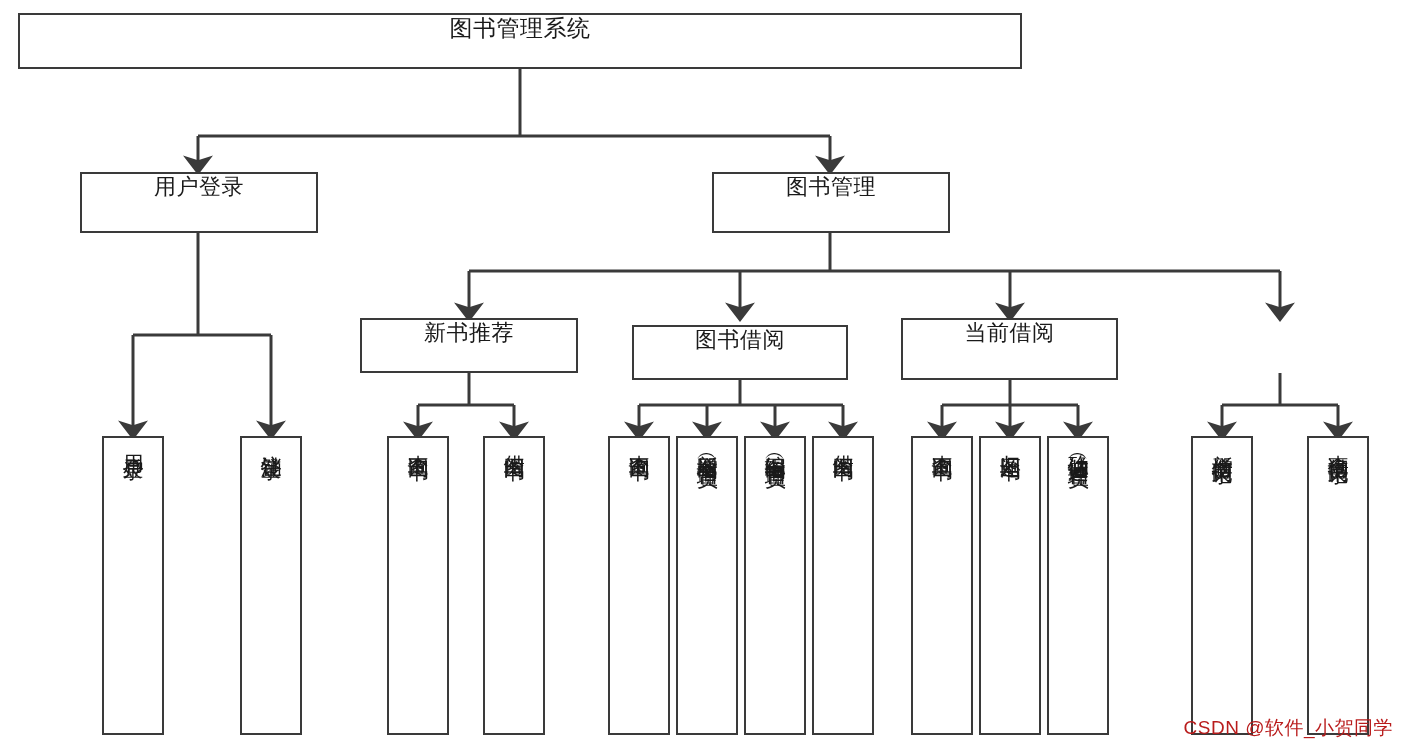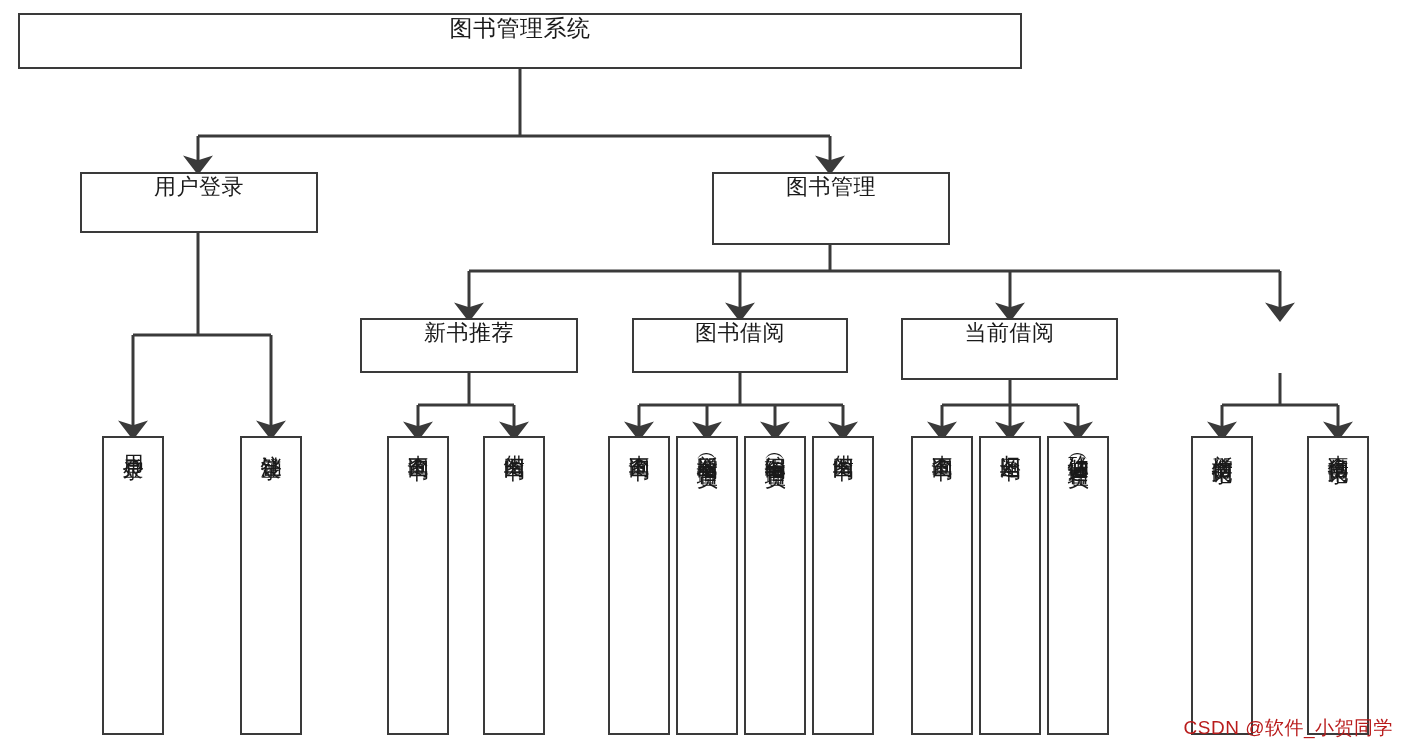--- a/index.html
+++ b/index.html
@@ -132,28 +132,28 @@
     </g>
   </svg>
 
   <div class="node node-root" style="left:18px; top:13px; width:1004px; height:56px;">
     <span class="node-label">图书管理系统</span>
   </div>
 
   <div class="node node-l2" style="left:80px; top:172px; width:238px; height:61px;">
     <span class="node-label">用户登录</span>
   </div>
-  <div class="node node-l2" style="left:712px; top:172px; width:238px; height:73px;">
+  <div class="node node-l2" style="left:712px; top:172px; width:238px; height:61px;">
     <span class="node-label">图书管理</span>
   </div>
 
   <div class="node node-l3" style="left:360px; top:318px; width:218px; height:55px;font-family:Liberation Serif, serif;">
     <span class="node-label">新书推荐</span>
   </div>
-  <div class="node node-l3" style="left:632px; top:318px; width:216px; height:55px;">
+  <div class="node node-l3" style="left:632px; top:325px; width:216px; height:55px;">
     <span class="node-label">图书借阅</span>
   </div>
   <div class="node node-l3" style="left:901px; top:318px; width:217px; height:62px;">
     <span class="node-label">当前借阅</span>
   </div>
 
   <div class="node node-leaf" style="left:102px; top:436px; width:62px; height:299px;">
     <span class="node-label">用户登录</span>
   </div>
   <div class="node node-leaf" style="left:240px; top:436px; width:62px; height:299px;">

